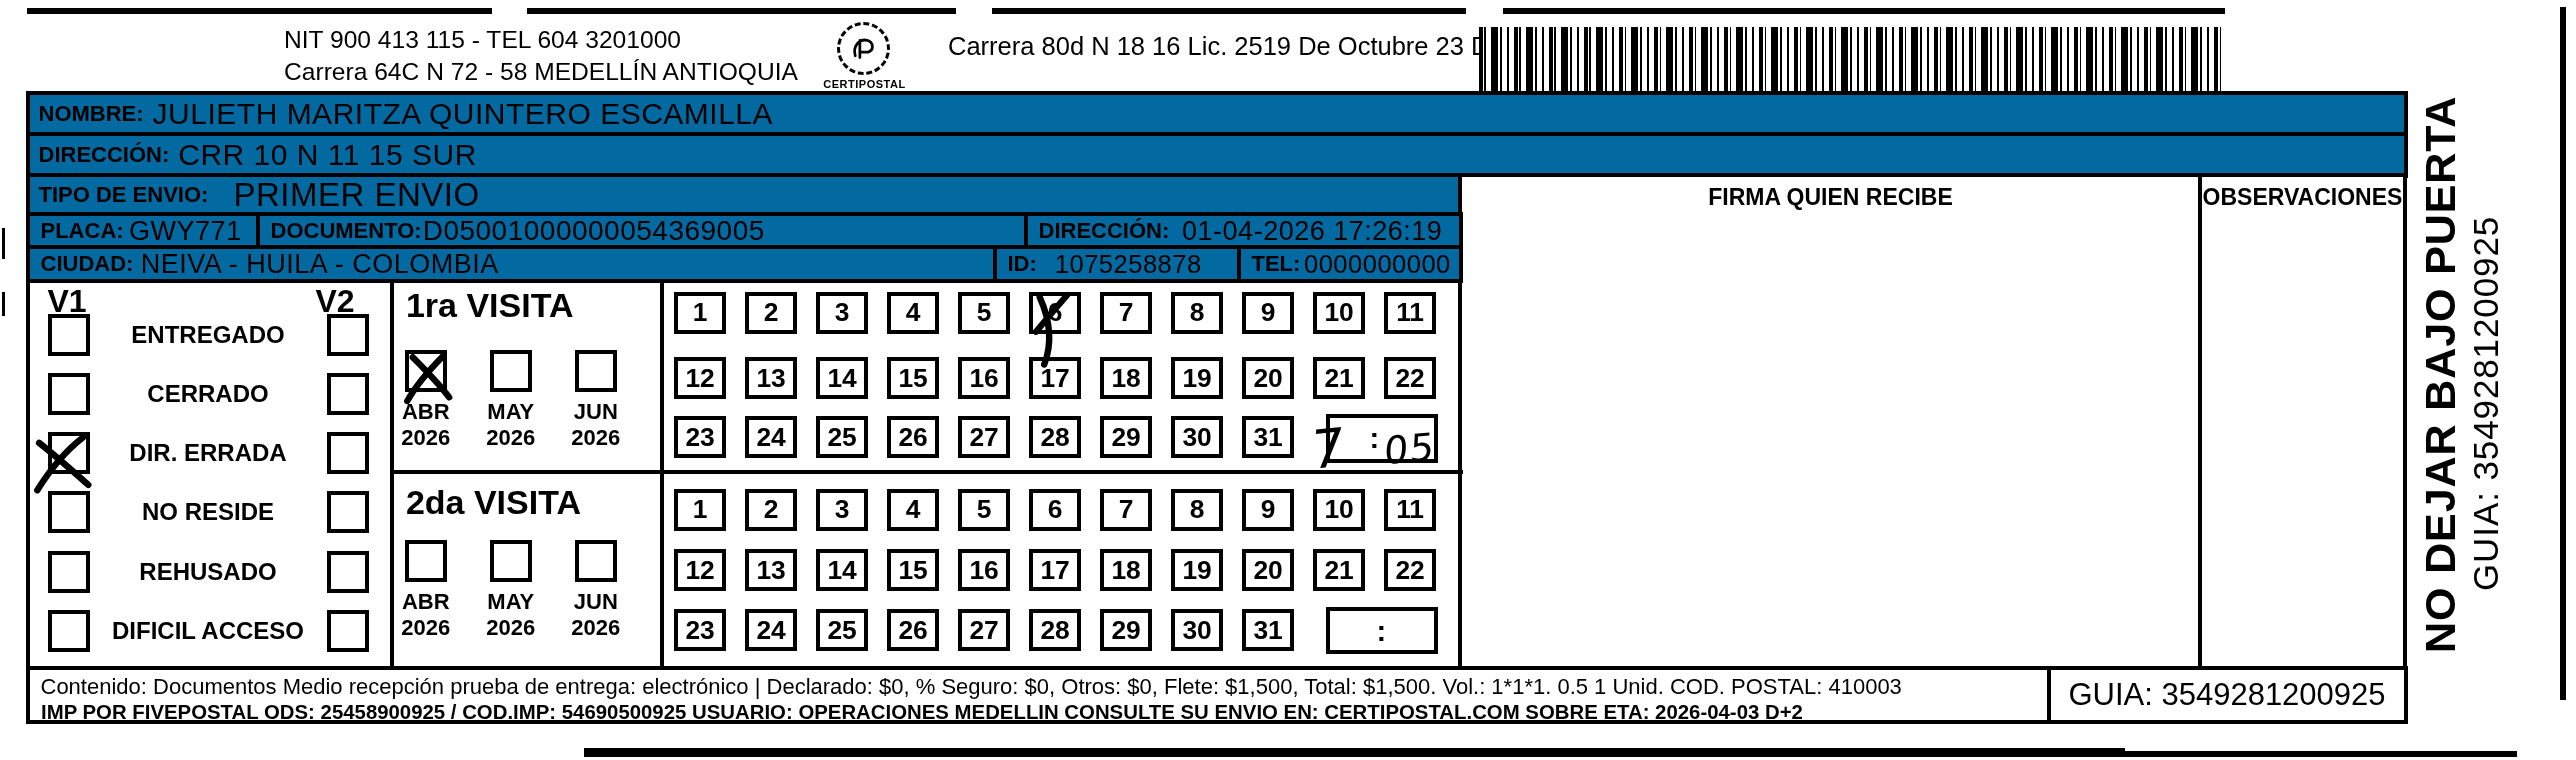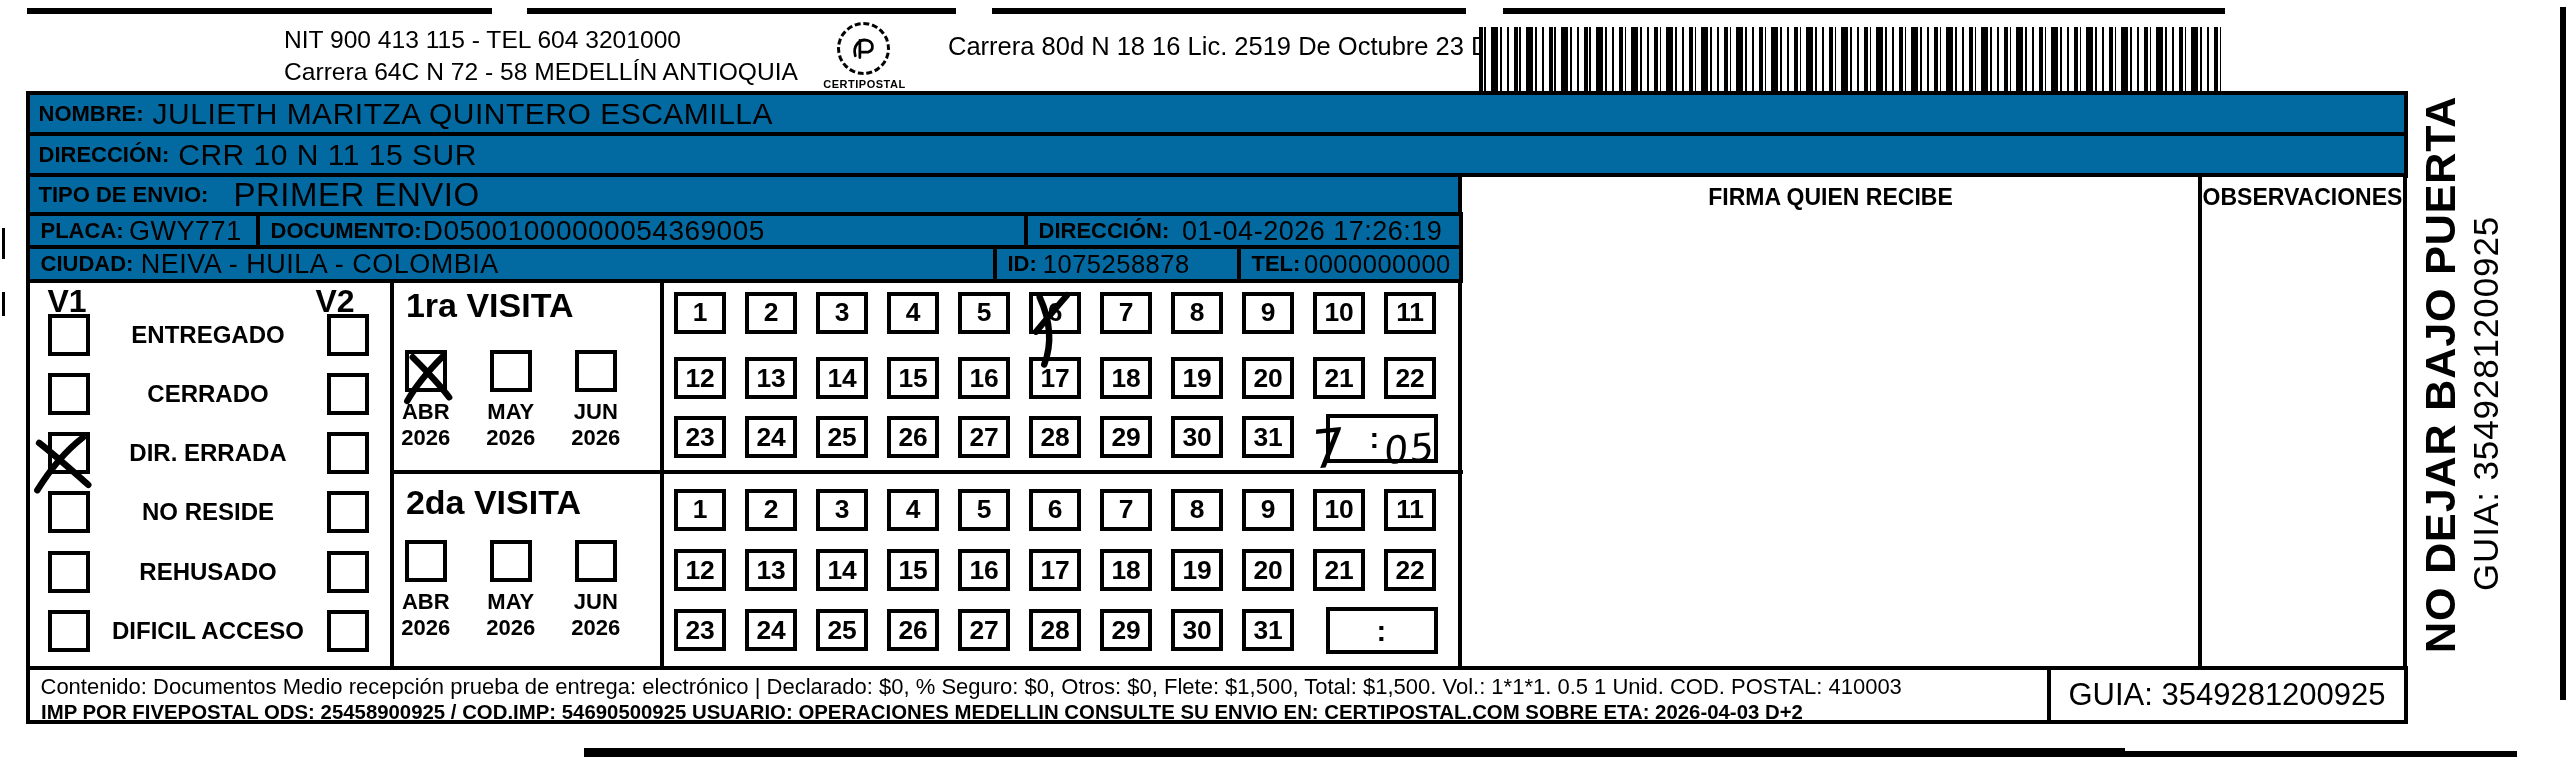--- a/index.html
+++ b/index.html
@@ -145,21 +145,21 @@
       <span class="lbl">DIRECCIÓN:</span>
       <span class="val" style="font-size:27px;">01-04-2026 17:26:19</span>
     </div>
   </div>
 
   <div class="row" style="left:25.5px;top:245px;width:1437px;height:38px;padding:0;">
     <div class="cell" style="flex:0 0 963px;gap:7.3px;">
       <span class="lbl">CIUDAD:</span>
       <span class="val" style="font-size:27px;">NEIVA - HUILA - COLOMBIA</span>
     </div>
-    <div class="cell" style="flex:0 0 244px;gap:6px;">
+    <div class="cell" style="flex:0 0 244px;gap:18px;">
       <span class="lbl">ID:</span>
       <span class="val" style="font-size:25.5px;">1075258878</span>
     </div>
     <div class="cell" style="flex:1;gap:3.6px;">
       <span class="lbl">TEL:</span>
       <span class="val" style="font-size:25.5px;">0000000000</span>
     </div>
   </div>
 
   <div class="abs" id="visits">

